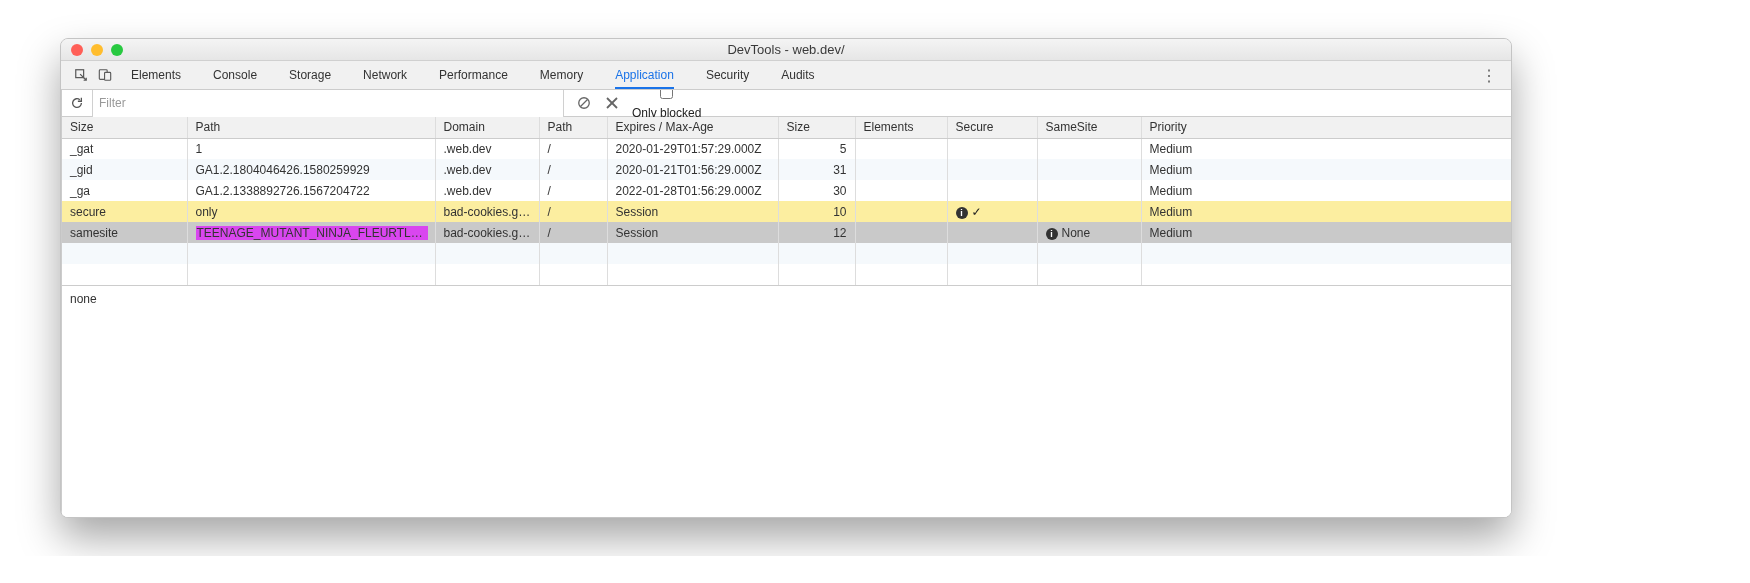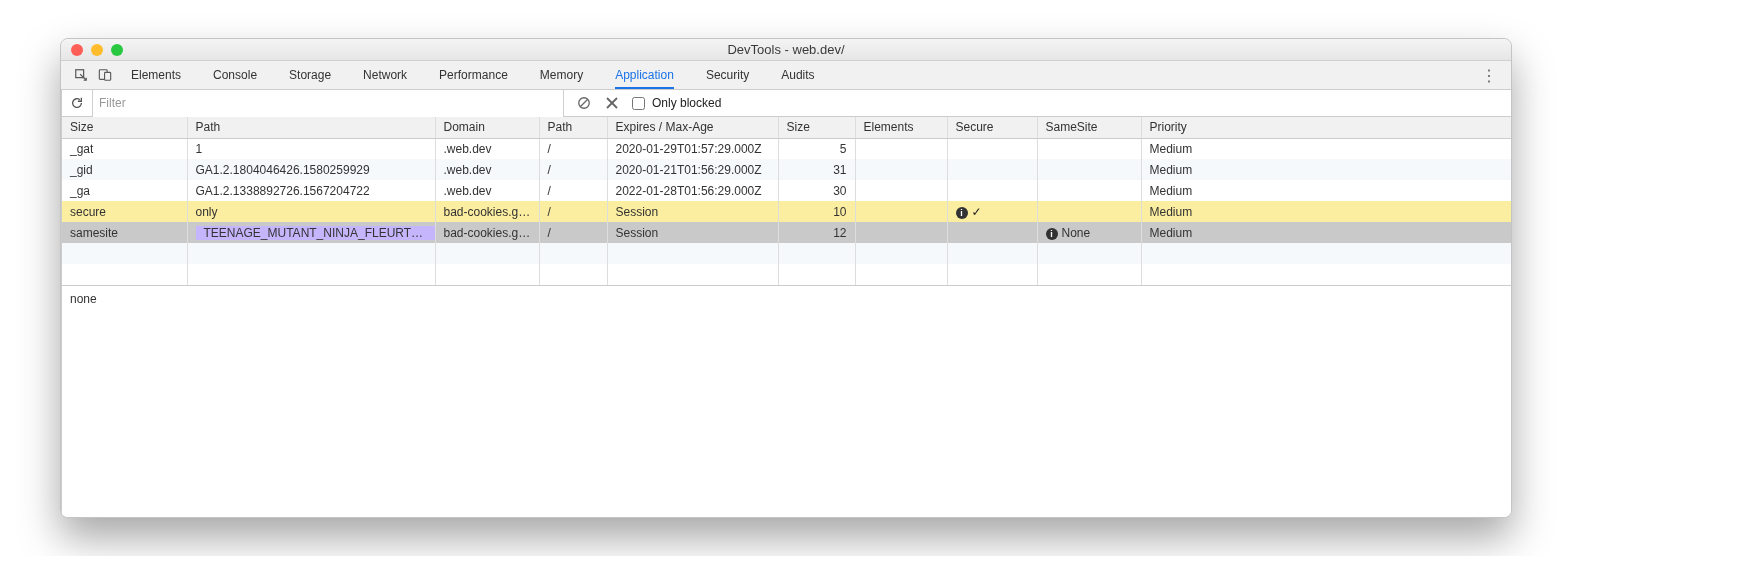--- a/index.html
+++ b/index.html
@@ -78,40 +78,40 @@
 }
 .refresh-icon { width:18px;height:18px; display:flex; align-items:center; justify-content:center; color:#555;}
 .filter-input {
   flex:0 0 472px; height:20px;
   border:1px solid #d0d0d0; background:#fff;
   font-size:12px; padding:16px 6px; color:#333;
 }
 .filter-input::placeholder { color:#999;}
 .toolbar .after-filter { display:flex; align-items:center; gap:12px; margin-left:6px;}
 .tb-icon { width:16px; height:16px; color:#666; display:flex; align-items:center; justify-content:center; font-size:14px;}
-.checkbox-lbl { display:flex; align-items:center; gap:7px; font-size:12px; color:#222;}
+.checkbox-lbl { display:flex; align-items:center; gap:7px; font-size:12px; color:#222;flex-direction:column;}
 .checkbox-lbl input { width:13px; height:13px;}
 .table-wrap { border-bottom:1px solid #ccc;}
 table { width:100%; border-collapse:collapse; table-layout:fixed;}
 th, td {
   border-right:1px solid #ddd;
   text-align:left;
   font-size:12px;
   padding:3px 8px;
   height:21px;
   overflow:hidden; white-space:nowrap; text-overflow:ellipsis;
   font-weight: normal;
 }
 th { background:#f1f1f1; border-bottom:1px solid #ccc; color:#333; font-weight:normal;}
 tbody tr:nth-child(even) td { background:#f5f9fc;}
 tbody tr:nth-child(odd) td { background:#fff;}
 td.numcell { text-align:right;}
 tr.hl td { background:#fceea0 !important;}
 tr.sel td { background:#c9c9c9 !important;}
-.value-highlight { background:#c4b5fd; padding:0 8px;}
+.value-highlight { background:#d946ef; padding:0 1px;}
 .warn-icon { display:inline-block; width:12px;height:12px; background:#333; border-radius:50%; color:#fff; font-size:9px; text-align:center; line-height:12px; font-weight:bold; margin-right:4px;}
 .check-mark { color:#222;}
 .detail-pane { flex:1; padding:6px 8px; font-size:12px; color:#333; background:#fff;}
 svg { width:14px;height:14px;}
 </style>
 </head>
 <body>
 
 <div class="window">
   <div class="titlebar">

